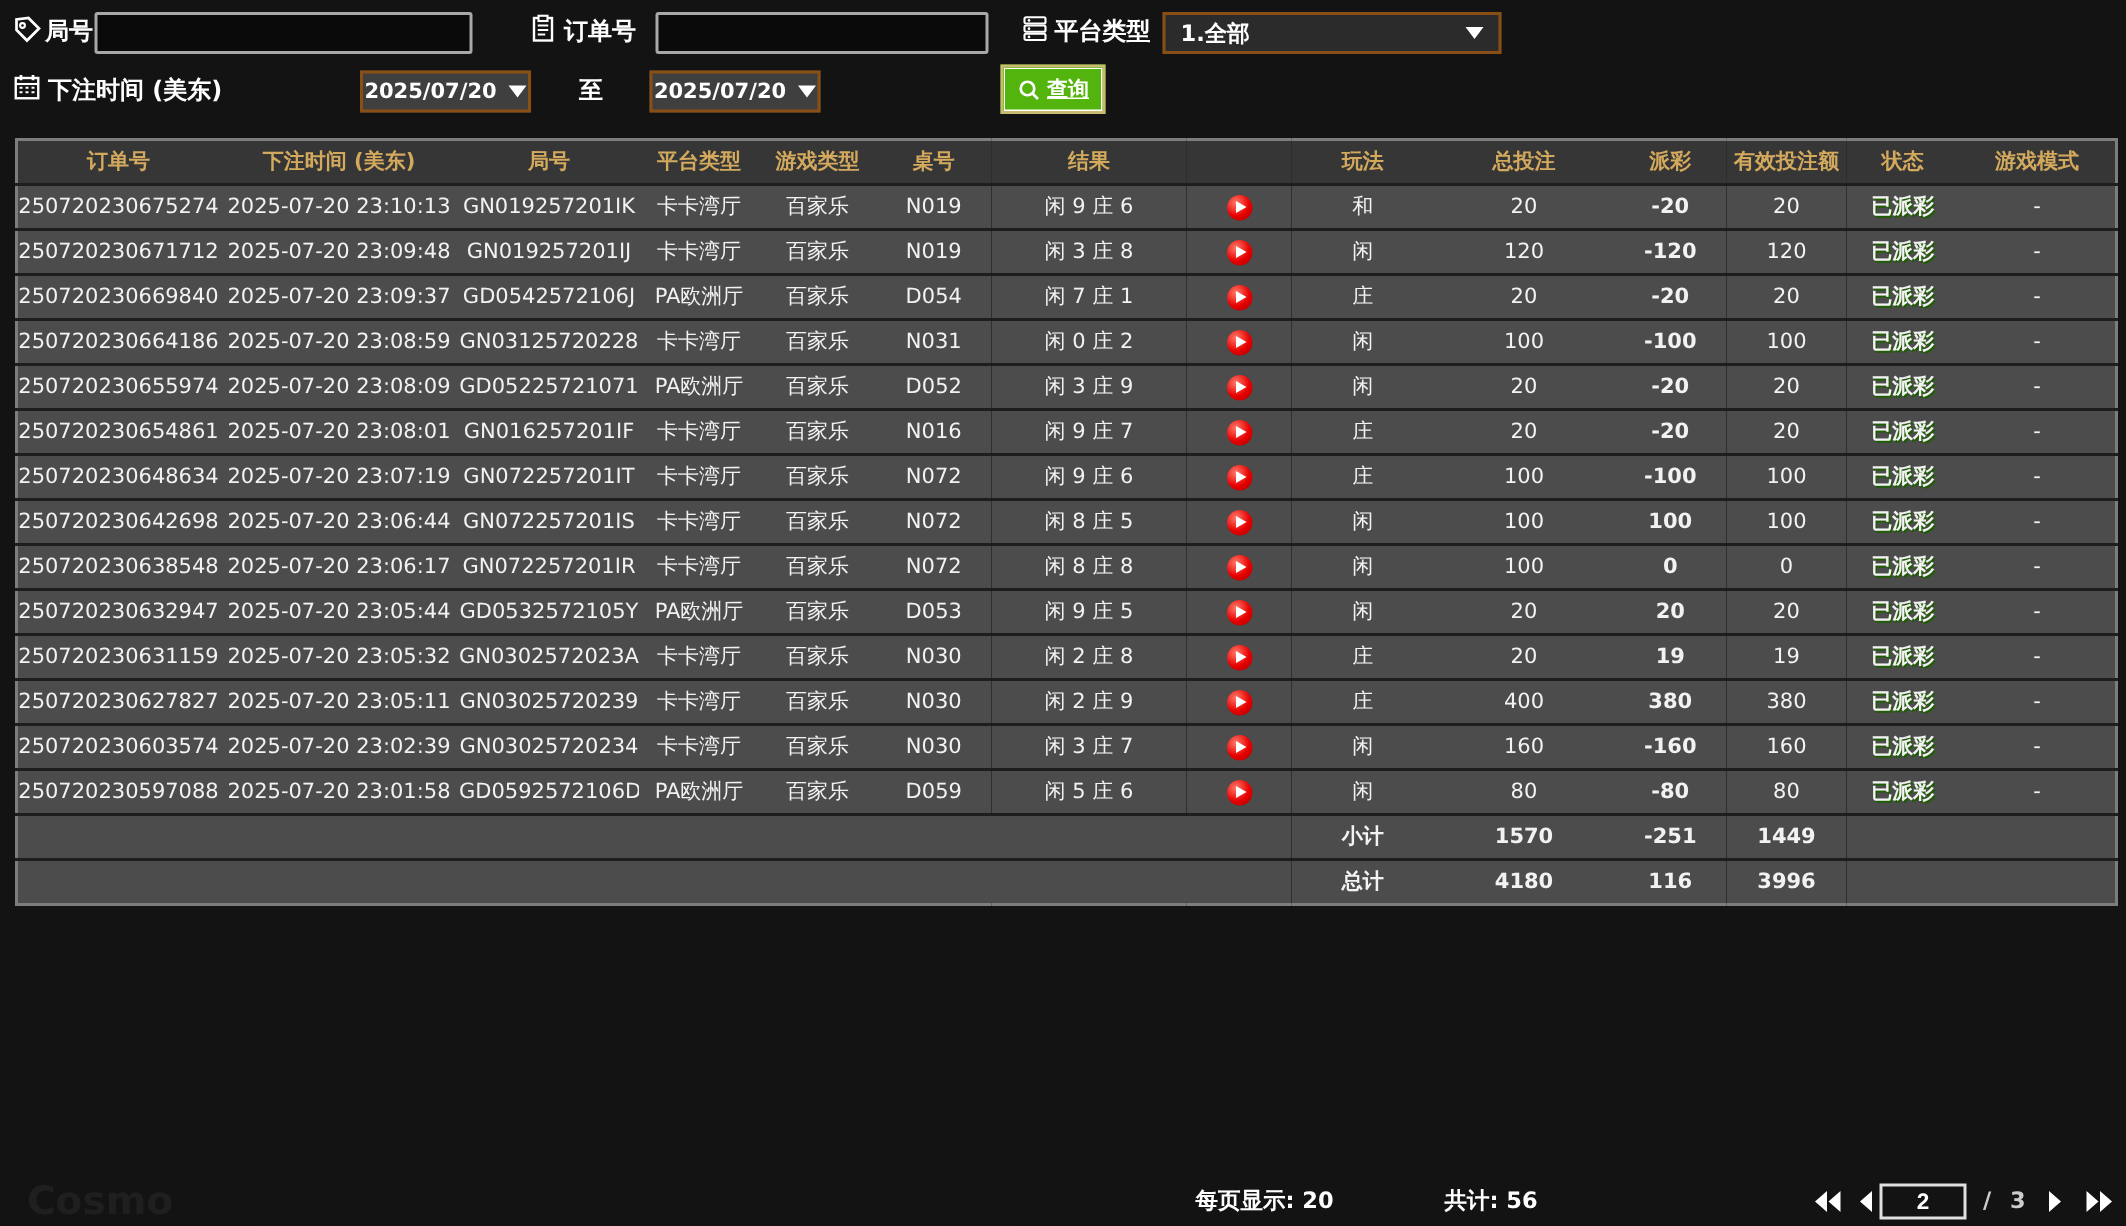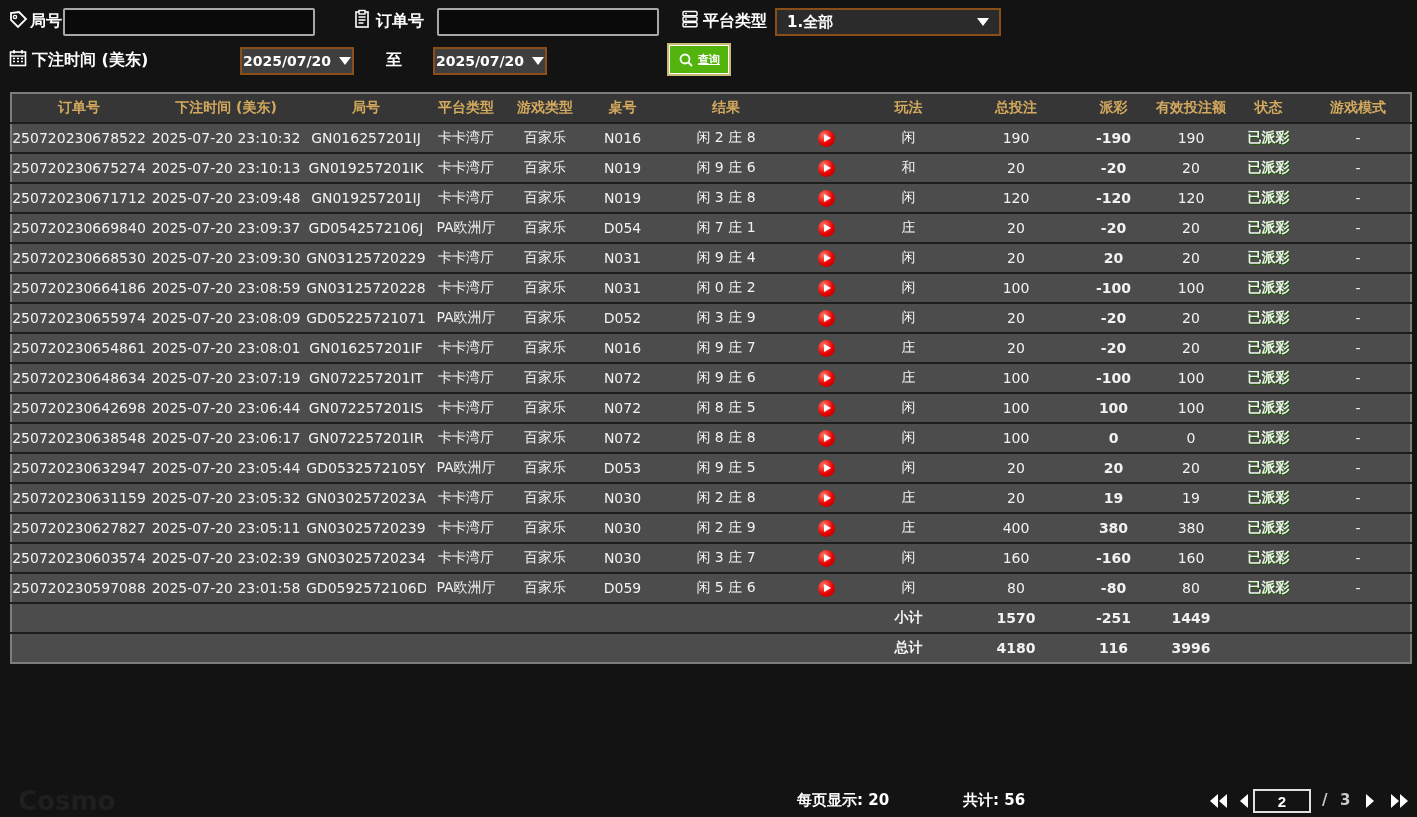--- a/index.html
+++ b/index.html
@@ -13,21 +13,21 @@
   .ficon{width:20px;height:20px;display:inline-block;}
   .txt-input{background:#0a0a0a;border:2px solid #a8a8a8;border-radius:2px;
     color:#fff;font-size:14px;padding:0 6px;height:28px;outline:none;}
   .date-btn,.plat-select{background:#3f3f3f;border:2px solid #8a4f16;color:#ffffff;
     font-weight:bold;font-size:14px;height:28px;display:flex;align-items:center;
     justify-content:center;gap:8px;cursor:pointer;}
   .plat-select{background:#2b2b2b;justify-content:space-between;padding:0 10px;font-size:15px;}
   .caret{width:0;height:0;border-left:6px solid transparent;border-right:6px solid transparent;
     border-top:8px solid #ffffff;display:inline-block;}
   #search-btn{background:#52b40d;border:2px solid #c9ba72;color:#fff;font-weight:bold;
-    font-size:11px;height:33px;display:flex;align-items:center;gap:4px;padding:0 9px;
+    font-size:14px;height:33px;display:flex;align-items:center;gap:4px;padding:0 9px;
     cursor:pointer;box-shadow:inset 0 0 0 1px #ffffff;text-decoration:underline;}
 
   
   #grid{position:absolute;left:10px;top:92px;width:1400px;border-collapse:collapse;
     table-layout:fixed;border:2px solid #7d7d7d;}
   #grid th{background:#363636;color:#d3a95e;font-weight:bold;font-size:14px;height:30px;
     padding:0;text-align:center;white-space:nowrap;}
   #grid td{background:#4c4c4c;color:#f2f2f2;font-size:14px;height:30px;padding:0;
     text-align:center;white-space:nowrap;overflow:hidden;}
   #grid tbody tr{border-top:2px solid #1e1e1e;}
@@ -153,36 +153,20 @@
         <th>玩法</th>
         <th>总投注</th>
         <th>派彩</th>
         <th>有效投注额</th>
         <th>状态</th>
         <th>游戏模式</th>
       </tr>
     </thead>
   <tbody id="grid-body">
       <tr>
-        <td>250720230678522</td>
-        <td>2025-07-20 23:10:32</td>
-        <td>GN016257201IJ</td>
-        <td>卡卡湾厅</td>
-        <td>百家乐</td>
-        <td>N016</td>
-        <td>闲 2 庄 8</td>
-        <td><span class="play-icon"></span></td>
-        <td>闲</td>
-        <td>190</td>
-        <td class="neg">-190</td>
-        <td>190</td>
-        <td class="status">已派彩</td>
-        <td class="dim">-</td>
-      </tr>
-      <tr>
         <td>250720230675274</td>
         <td>2025-07-20 23:10:13</td>
         <td>GN019257201IK</td>
         <td>卡卡湾厅</td>
         <td>百家乐</td>
         <td>N019</td>
         <td>闲 9 庄 6</td>
         <td><span class="play-icon"></span></td>
         <td>和</td>
         <td>20</td>
@@ -212,36 +196,20 @@
         <td>2025-07-20 23:09:37</td>
         <td>GD0542572106J</td>
         <td>PA欧洲厅</td>
         <td>百家乐</td>
         <td>D054</td>
         <td>闲 7 庄 1</td>
         <td><span class="play-icon"></span></td>
         <td>庄</td>
         <td>20</td>
         <td class="neg">-20</td>
-        <td>20</td>
-        <td class="status">已派彩</td>
-        <td class="dim">-</td>
-      </tr>
-      <tr>
-        <td>250720230668530</td>
-        <td>2025-07-20 23:09:30</td>
-        <td>GN03125720229</td>
-        <td>卡卡湾厅</td>
-        <td>百家乐</td>
-        <td>N031</td>
-        <td>闲 9 庄 4</td>
-        <td><span class="play-icon"></span></td>
-        <td>闲</td>
-        <td>20</td>
-        <td class="pos">20</td>
         <td>20</td>
         <td class="status">已派彩</td>
         <td class="dim">-</td>
       </tr>
       <tr>
         <td>250720230664186</td>
         <td>2025-07-20 23:08:59</td>
         <td>GN03125720228</td>
         <td>卡卡湾厅</td>
         <td>百家乐</td>

